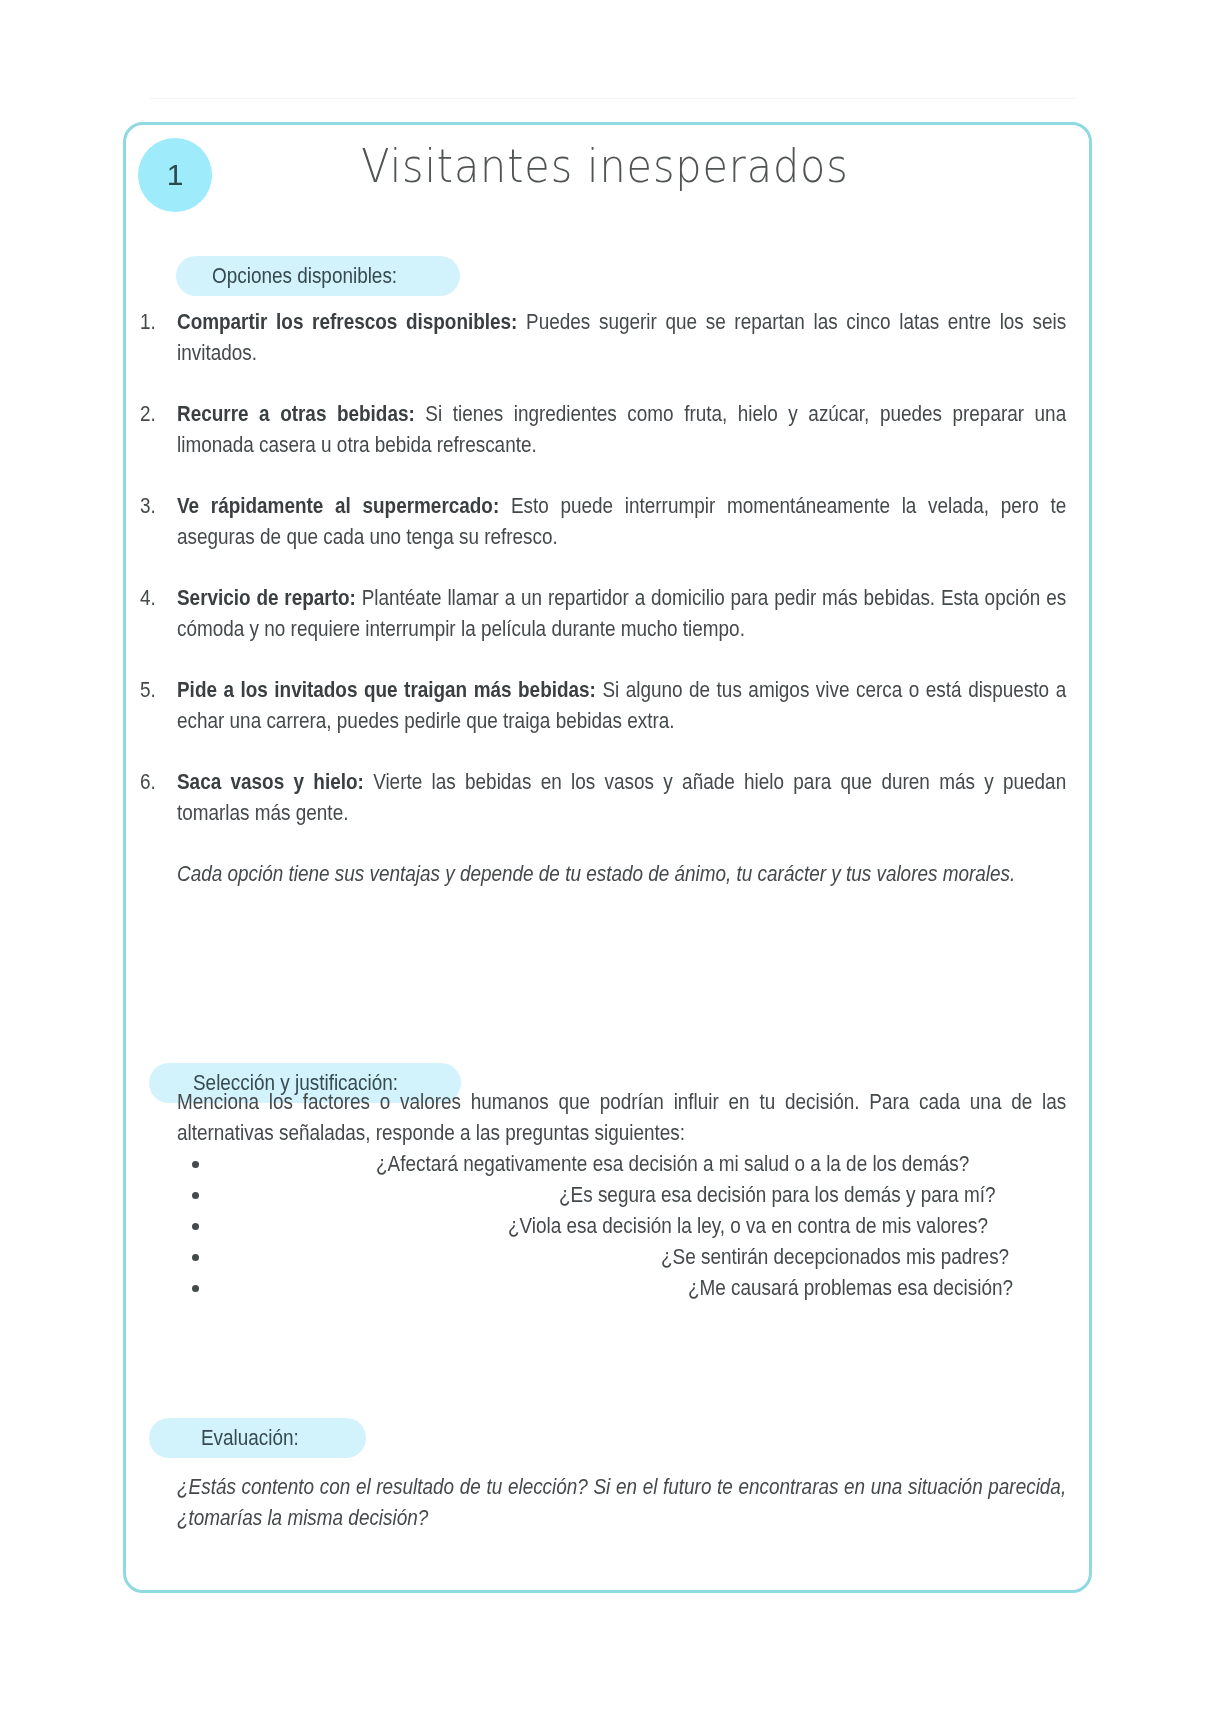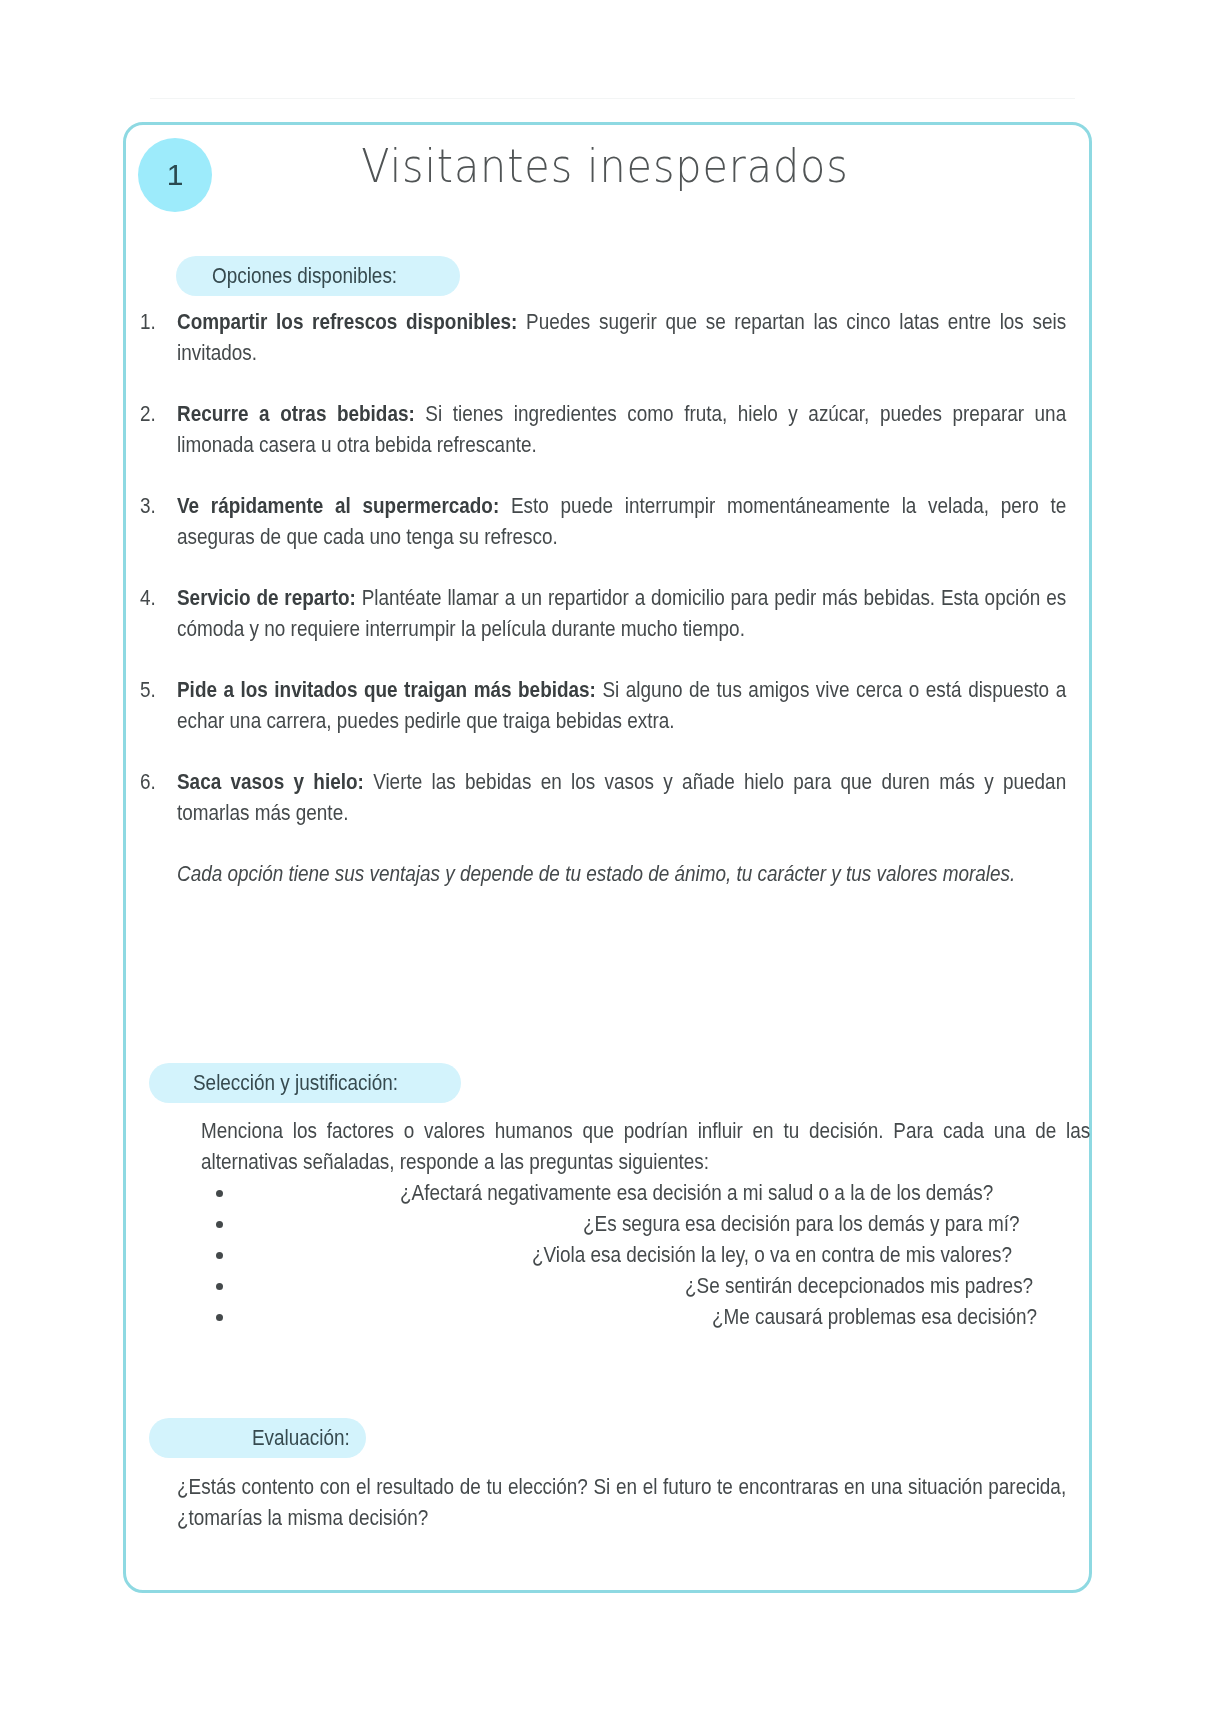--- a/index.html
+++ b/index.html
@@ -79,30 +79,30 @@
       <span class="cond"><b>Saca vasos y hielo:</b><span> Vierte las bebidas en los vasos y añade hielo para que duren más y puedan tomarlas más gente.</span></span>
     </li>
   </ol>
   <span class="cond italic">Cada opción tiene sus ventajas y depende de tu estado de ánimo, tu carácter y tus valores morales.</span>
 </div>
 
 <div class="pill" style="left:149px; top:1063px; width:312px; padding-left:44px;">
   <span>Selección y justificación:</span>
 </div>
 
-<div class="body-text" style="top:1115px;margin-left:24px;">
+<div class="body-text" style="top:1086px;">
   <span class="cond">Menciona los factores o valores humanos que podrían influir en tu decisión. Para cada una de las alternativas señaladas, responde a las preguntas siguientes:</span>
   <ul class="questions">
     <li><span class="dot"></span><span class="qt">¿Afectará negativamente esa decisión a mi salud o a la de los demás?</span></li>
     <li><span class="dot"></span><span class="qt">¿Es segura esa decisión para los demás y para mí?</span></li>
     <li><span class="dot"></span><span class="qt">¿Viola esa decisión la ley, o va en contra de mis valores?</span></li>
     <li><span class="dot"></span><span class="qt">¿Se sentirán decepcionados mis padres?</span></li>
     <li><span class="dot"></span><span class="qt">¿Me causará problemas esa decisión?</span></li>
   </ul>
 </div>
 
-<div class="pill" style="left:149px; top:1418px; width:217px; padding-left:52px;justify-content:flex-end;">
+<div class="pill" style="left:149px; top:1418px; width:217px; padding-left:52px;">
   <span>Evaluación:</span>
 </div>
 
-<div class="body-text" style="top:1471px;">
+<div class="body-text" style="top:1471px;font-style:italic;">
   <span class="cond">¿Estás contento con el resultado de tu elección? Si en el futuro te encontraras en una situación parecida, ¿tomarías la misma decisión?</span>
 </div>
 
 </body></html>

